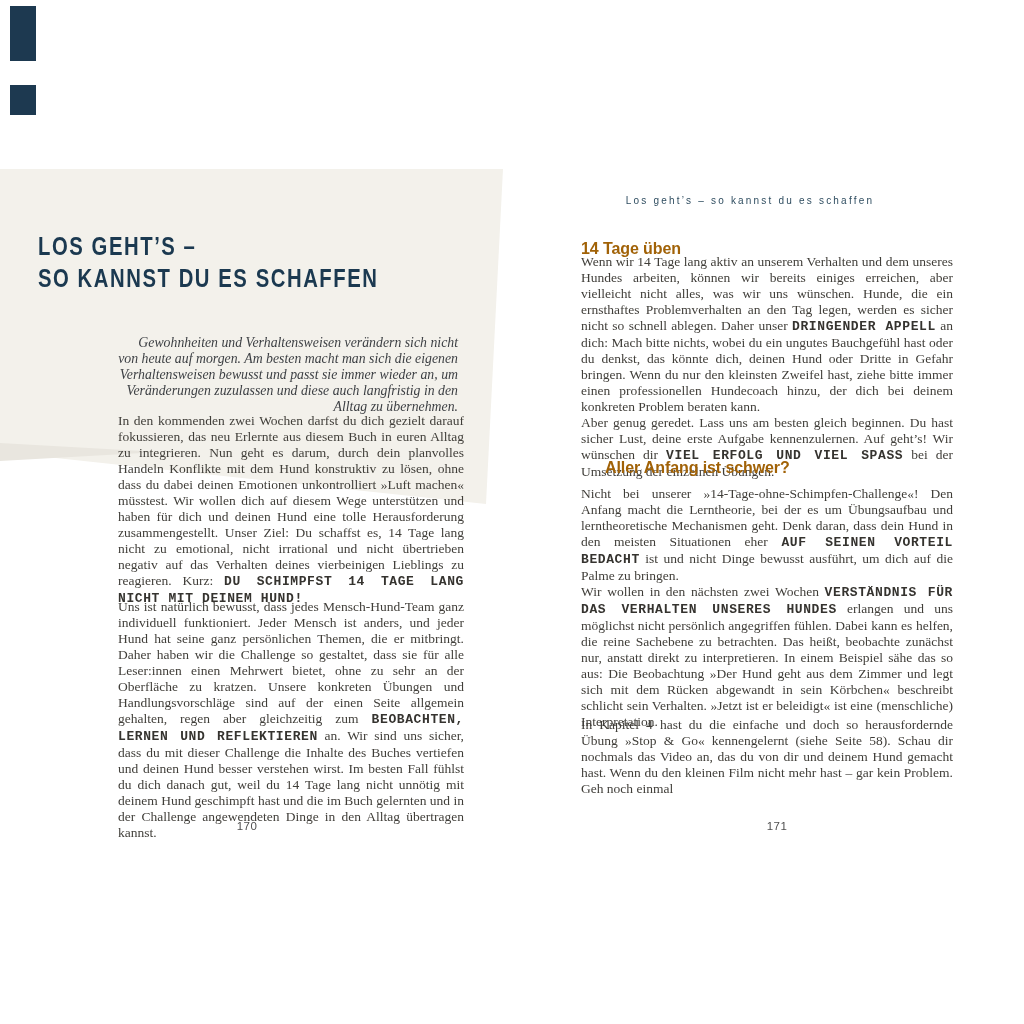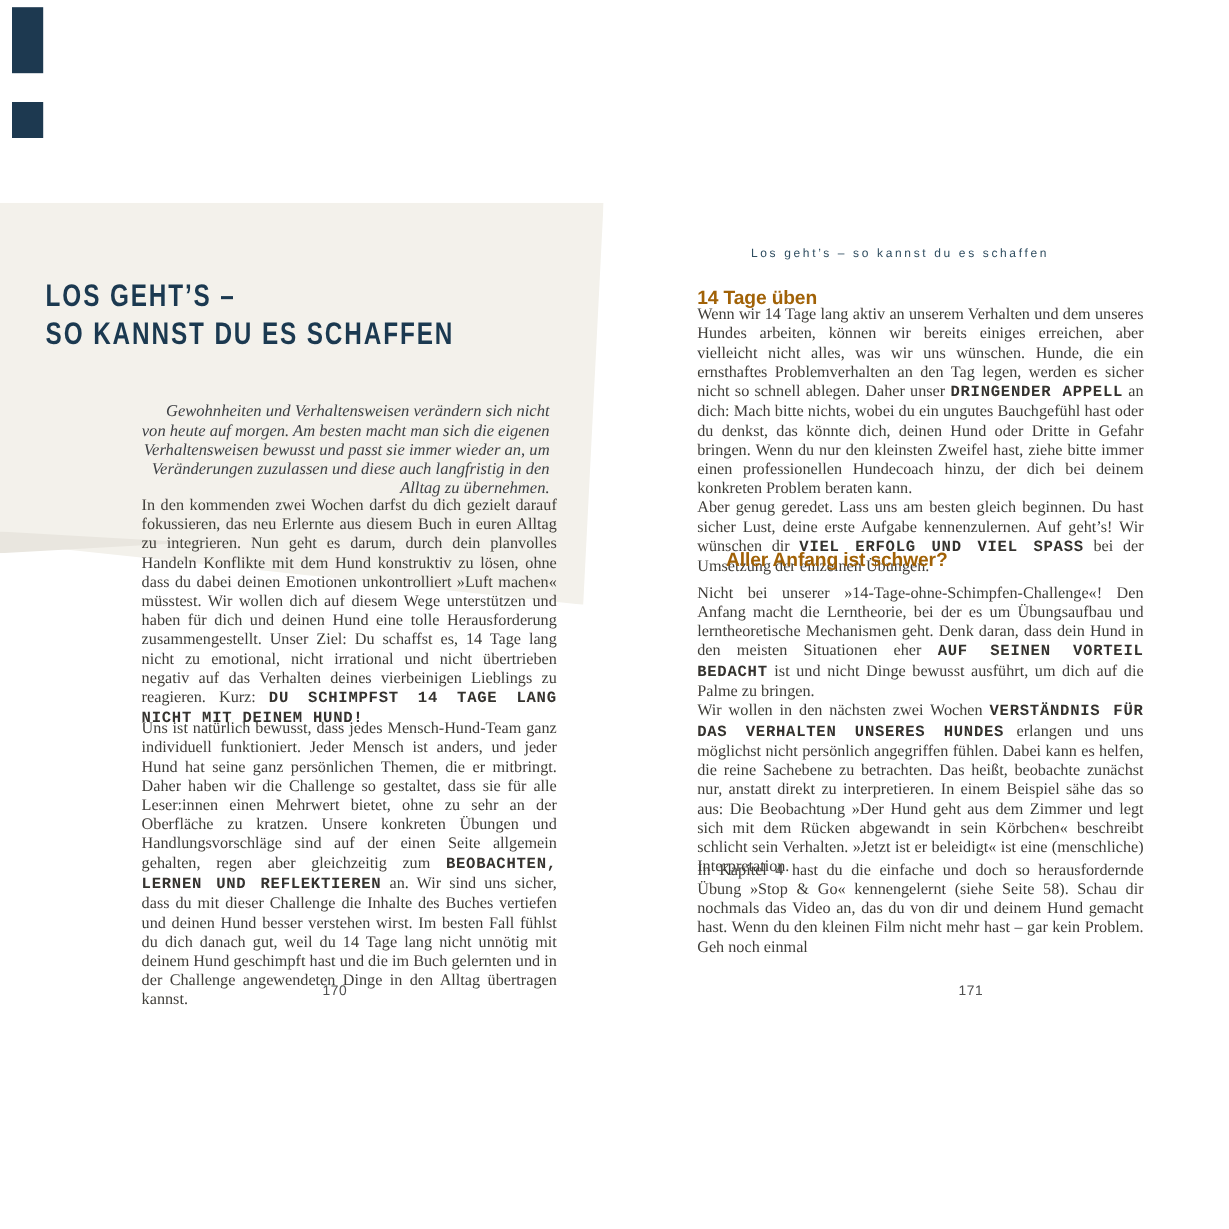--- a/index.html
+++ b/index.html
@@ -45,27 +45,27 @@
     font-size:16px;color:#a16207;white-space:nowrap;letter-spacing:-0.1px;
   }
   .l-head2{left:118px;top:576px;}
   .bc{
     font-family:Liberation Mono, monospace;font-weight:700;
     font-size:13px;letter-spacing:0.6px;color:#35332f;
   }
   .pagenum{
     position:absolute;top:820px;
     font-family:"Liberation Sans",sans-serif;font-size:11.5px;color:#4f4f4f;
-    text-align:center;letter-spacing:0.5px;padding-left:32px;
+    text-align:center;letter-spacing:0.5px;
   }
   .pn-left{left:0px;width:494px;}
   .pn-right{left:524px;width:506px;}
   
   .running-header{
-    position:absolute;left:497px;top:206px;width:506px;text-align:center;
+    position:absolute;left:497px;top:195px;width:506px;text-align:center;
     font-family:"Liberation Sans",sans-serif;font-size:10px;
     letter-spacing:2.2px;color:#2f4d60;white-space:nowrap;
   }
   .r-head1{left:581px;top:240px;}
   .r-par1{position:absolute;left:581px;top:254px;width:372px;}
   .r-head2{left:581px;top:459px;margin-left:24px;}
   .r-par2{position:absolute;left:581px;top:486px;width:372px;}
   .r-head3{left:581px;top:703px;font-size:15.5px;}
   .r-par3{position:absolute;left:581px;top:717px;width:372px;}
 </style>

